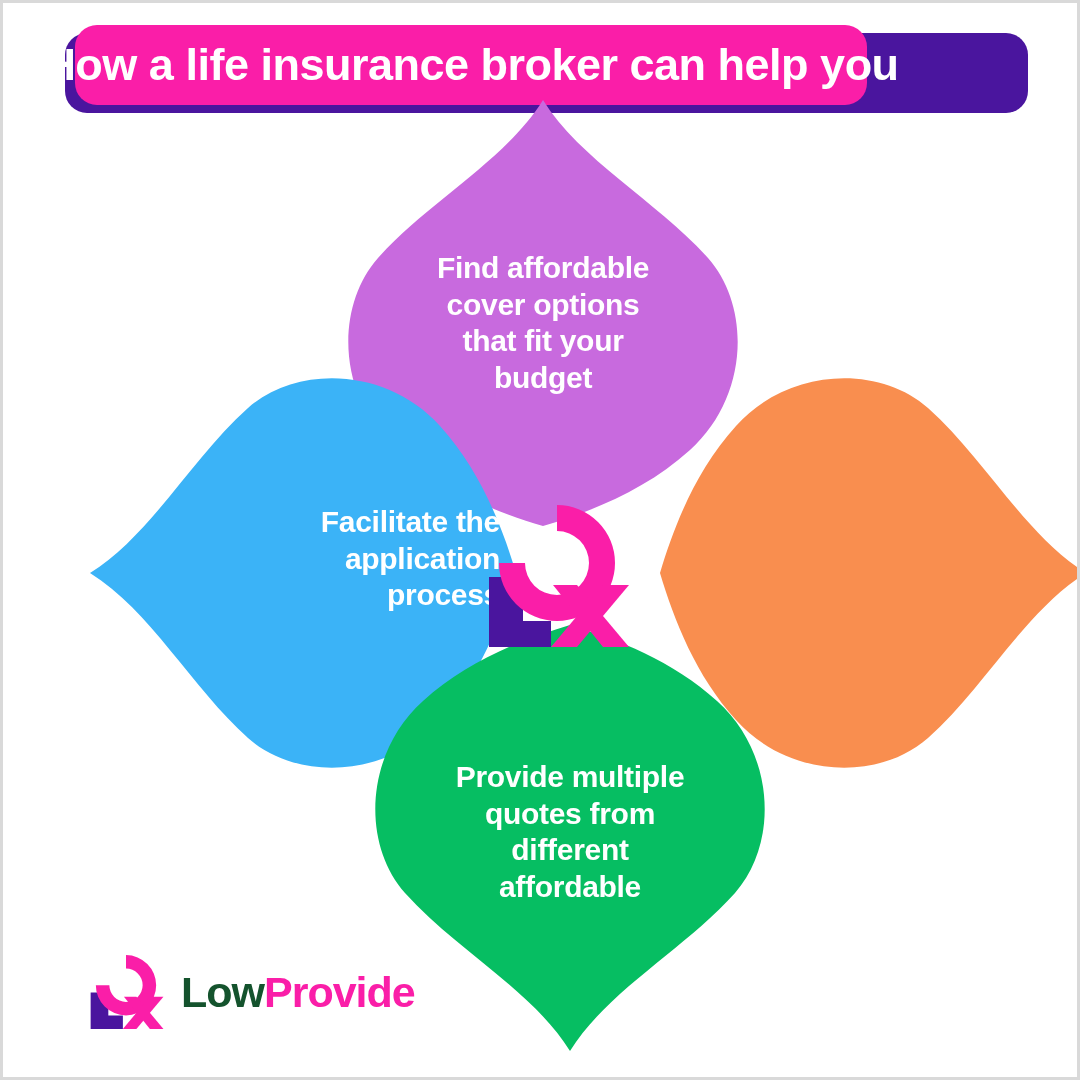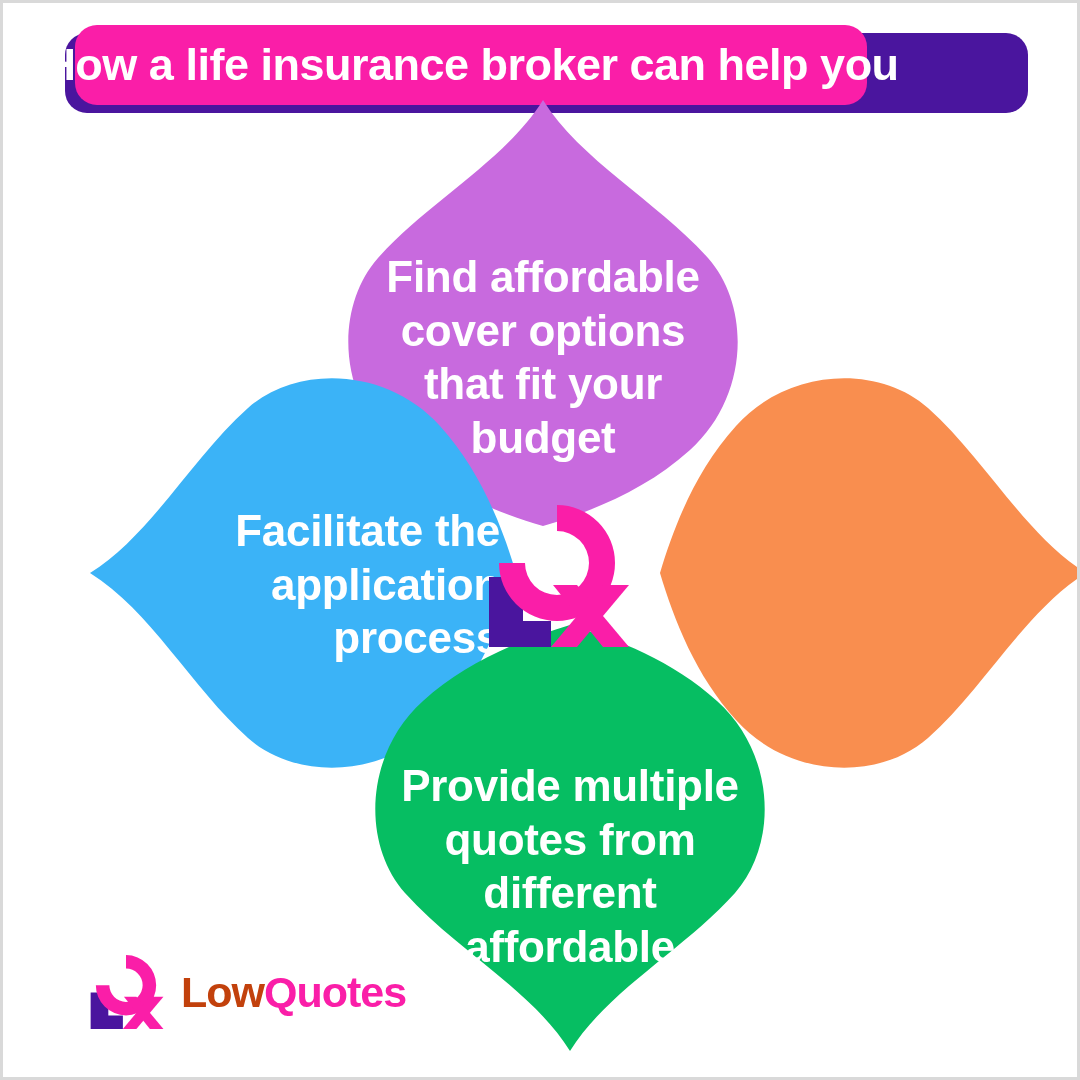--- a/index.html
+++ b/index.html
@@ -60,21 +60,21 @@
   }
   .petal-shape {
     position: absolute;
     inset: 0;
     width: 100%;
     height: 100%;
   }
   .petal-label {
     position: absolute;
     color: #ffffff;
-    font-size: 44px;
+    font-size: 30px;
     font-weight: bold;
     line-height: 1.22;
     text-align: center;
     white-space: pre-line;
     letter-spacing: -0.3px;
     font-family: "Liberation Sans", sans-serif;
   }
 
   
   #petal-top { left: 325px; top: 95px; }
@@ -119,21 +119,21 @@
     align-items: center;
     gap: 14px;
   }
   #brand-mark { width: 82px; height: 78px; }
   #brand-word {
     font-size: 43px;
     font-weight: bold;
     letter-spacing: -1px;
     font-family: "Liberation Sans", sans-serif;
   }
-  #brand-low { color: #c2410c; }
+  #brand-low { color: #14532d; }
   #brand-quotes { color: #FA1EA8; }
 </style>
 </head>
 <body>
 
 <div id="canvas">
 
   <div id="title-shadow"></div>
   <div id="title-banner">
     <span id="title-text">How a life insurance broker can help you</span>
@@ -218,16 +218,16 @@
   <div id="brand">
     <svg id="brand-mark" viewBox="0 0 152 150">
       <path d="M8 76 H42 V120 H70 V146 H8 Z" fill="#4A159E"></path>
       <path d="M76 4
                a 58 58 0 1 1 -58 58
                h 26
                a 32 32 0 1 0 32 -32 Z" fill="#FA1EA8"></path>
       <path d="M72 84 L96 84 L148 146 L122 146 Z" fill="#FA1EA8"></path>
       <path d="M122 84 L148 84 L96 146 L70 146 Z" fill="#FA1EA8"></path>
     </svg>
-    <div id="brand-word"><span id="brand-low">Low</span><span id="brand-quotes">Quotes</span></div>
+    <div id="brand-word"><span id="brand-low">Low</span><span id="brand-quotes">Provide</span></div>
   </div>
 
 </div>
 
 </body></html>

